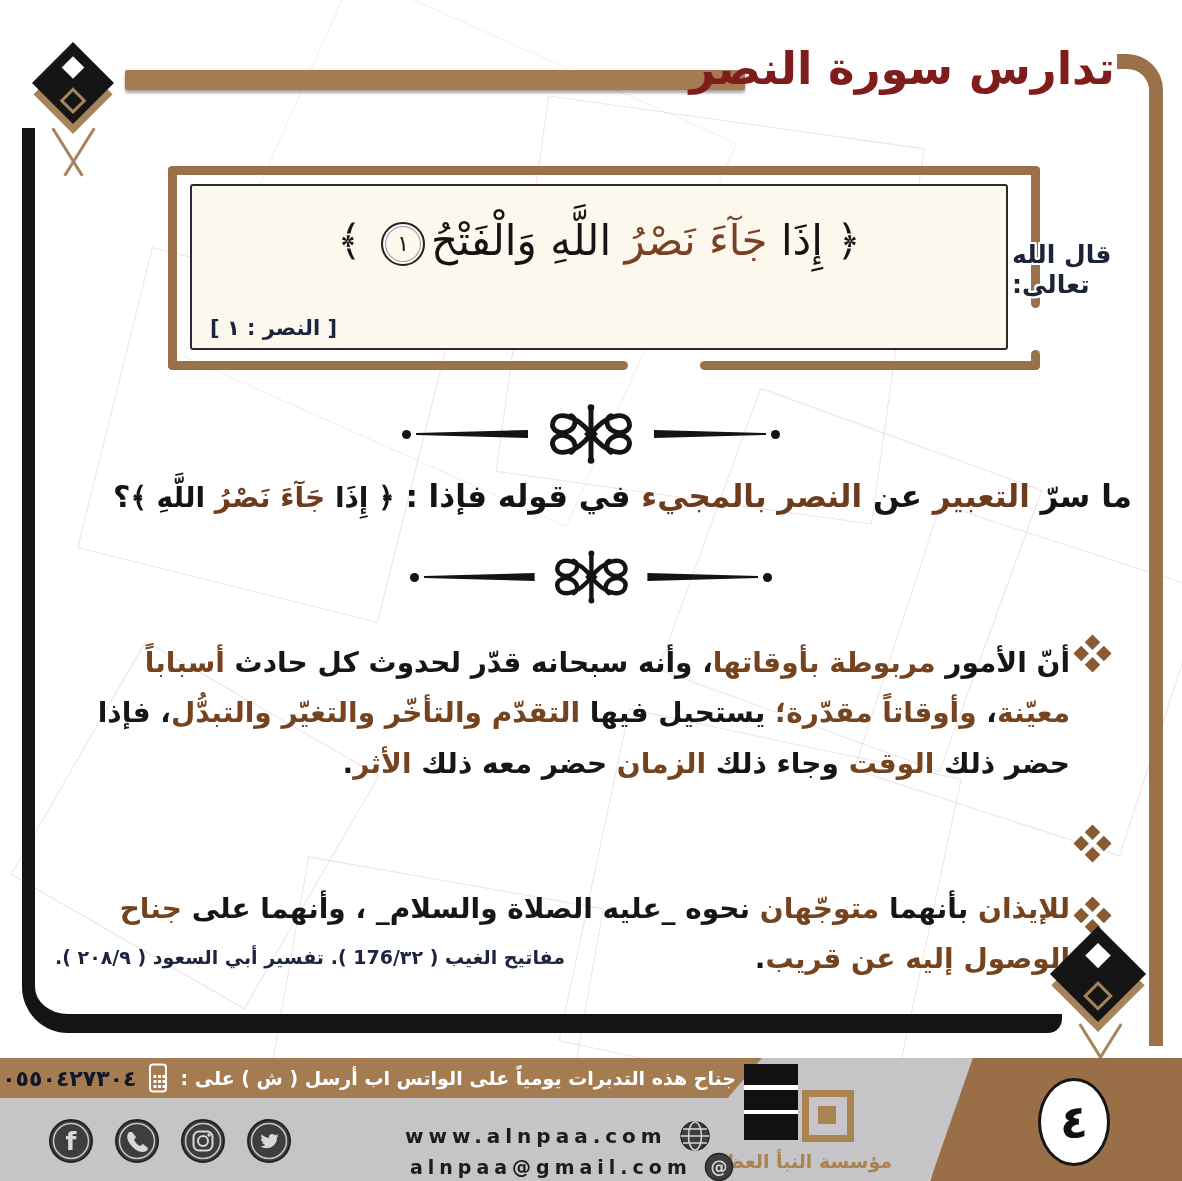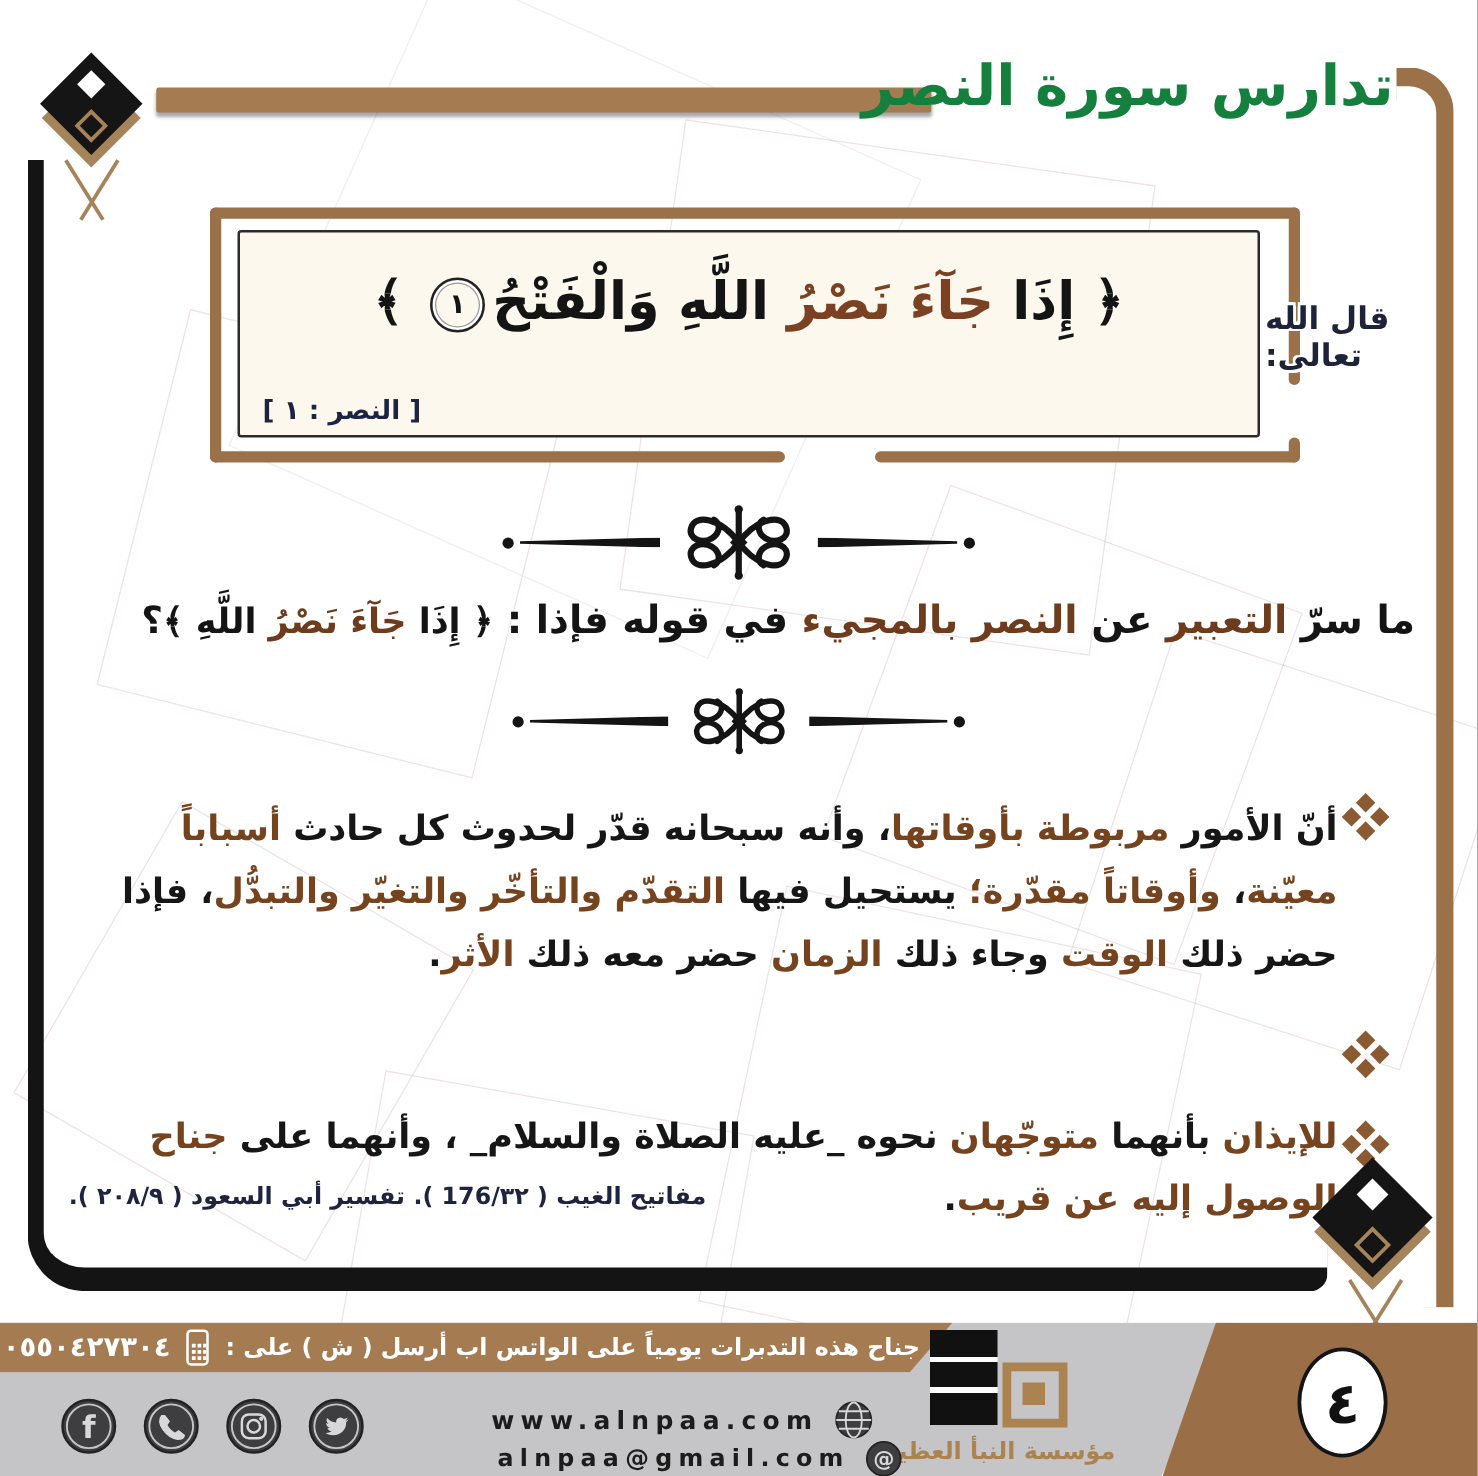--- a/index.html
+++ b/index.html
@@ -14,37 +14,37 @@
     border-left:13px solid #141414; border-bottom:19px solid #141414;
     border-bottom-left-radius:46px; border-bottom-right-radius:14px; z-index:1; }
   .right-bracket { position:absolute; right:19px; top:54px; width:46px; height:992px;
     border-top:15px solid #9b7149; border-right:14px solid #9b7149;
     border-top-right-radius:36px; z-index:1; }
 
   
   .title-bar { position:absolute; left:125px; top:70px; width:620px; height:20px;
     background:#a57b52; border-radius:2px; box-shadow:0 3px 3px rgba(0,0,0,.35); }
   .page-title { position:absolute; right:67px; top:42px; font-size:45px; font-weight:bold;
-    color:#15803d; white-space:nowrap; direction:rtl; }
+    color:#7f1d1d; white-space:nowrap; direction:rtl; }
 
   
   .logo-wrap { position:absolute; z-index:3; }
   .logo-diamond { position:absolute; background:#151515; transform:rotate(45deg);
     box-shadow:8px 8px 0 -1px #a5845b; }
   .logo-diamond::before { content:''; position:absolute; left:18%; top:18%; width:26%; height:26%;
     background:#fff; box-shadow:120% 120% 0 0 #fff; }
   .logo-diamond::after { content:''; position:absolute; right:12%; bottom:12%; width:22%; height:22%;
     border:3px solid #a5845b; }
   .logo-tail { position:absolute; width:3px; background:#a5845b; }
 
   
   .fseg { position:absolute; background:#9b7149; z-index:2; }
   .verse-inner { position:absolute; left:190px; top:184px; width:818px; height:166px;
     background:#fcf8ee; border:2px solid #2b2b2b; border-radius:3px; z-index:2; }
-  .verse-line { direction:rtl; text-align:center; padding-top:30px; font-size:42px; color:#141414; font-weight:bold; }
+  .verse-line { direction:rtl; text-align:center; padding-top:30px; font-size:42px; color:#141414; font-weight:normal; }
   .verse-hl { color:#7a4222; }
   .ayah-circle { display:inline-flex; width:44px; height:44px; border:2px solid #222; border-radius:50%;
     align-items:center; justify-content:center; font-size:22px; vertical-align:middle; margin:0 6px;
     box-shadow:inset 0 0 0 2px #fff, inset 0 0 0 3px #999; }
   .verse-ref { position:absolute; left:18px; bottom:8px; direction:rtl; font-size:21px; font-weight:bold; color:#1d2440; }
   .qala { position:absolute; right:20px; top:240px; width:150px; direction:rtl; text-align:left;
     font-size:25px; font-weight:bold; color:#1d2338; z-index:4; line-height:1.2;
     text-shadow:-2px 0 #fff,2px 0 #fff,0 -2px #fff,0 2px #fff,-2px -2px #fff,2px 2px #fff,-2px 2px #fff,2px -2px #fff; }
 
   
@@ -73,26 +73,26 @@
   .footnotes { position:absolute; left:55px; top:946px; width:510px; display:flex;
     justify-content:space-between; direction:rtl; font-size:19px; font-weight:bold; color:#1d2440; z-index:2; }
 
   
   .footer-gray { position:absolute; left:0; top:1058px; width:1182px; height:123px; background:#c5c4c6;
     clip-path:polygon(0 0, 83.5% 0, 78.6% 100%, 0 100%); z-index:2; }
   .footer-strip { position:absolute; left:0; top:1058px; width:762px; height:40px; background:#a57b52;
     clip-path:polygon(0 0, 100% 0, 95.5% 100%, 0 100%); z-index:3;
     display:flex; flex-direction:row; direction:rtl; align-items:center; gap:12px; padding-right:26px; }
   .strip-text { color:#fff; font-size:19px; font-weight:bold; white-space:nowrap; }
-  .strip-phone { color:#ffffff; font-size:22px; font-weight:bold; letter-spacing:4px; direction:ltr; }
+  .strip-phone { color:#0f172a; font-size:22px; font-weight:bold; letter-spacing:4px; direction:ltr; }
   .social-row { position:absolute; left:48px; top:1118px; display:flex; gap:20px; z-index:4; }
   .social-row svg { display:block; }
   .web-row { position:absolute; left:393px; top:1120px; display:flex; align-items:center; gap:12px; z-index:4; }
   .email-row { position:absolute; left:398px; top:1152px; display:flex; align-items:center; gap:12px; z-index:4; }
-  .url-text { font-size:20px; font-weight:bold; color:#1c1c1c; letter-spacing:5px; }
+  .url-text { font-size:20px; font-weight:bold; color:#1c1c1c; letter-spacing:5px;margin-left:12px; }
 
   .center-logo-black { position:absolute; left:744px; top:1064px; width:54px; height:76px; z-index:3;
     background:linear-gradient(#111 0 28%, #fff 28% 34%, #111 34% 60%, #fff 60% 66%, #111 66% 100%); }
   .center-logo-tan { position:absolute; left:802px; top:1090px; width:52px; height:52px;
     border:7px solid #ab8350; z-index:3; }
   .center-logo-tan::after { content:''; position:absolute; left:9px; top:9px; width:18px; height:18px; background:#ab8350; }
   .org-caption { position:absolute; left:700px; top:1150px; width:196px; text-align:center; direction:rtl;
     font-size:19px; font-weight:bold; color:#ab8350; z-index:3; }
 
   .footer-brown { position:absolute; left:930px; top:1058px; width:252px; height:123px; background:#9a6f48;

